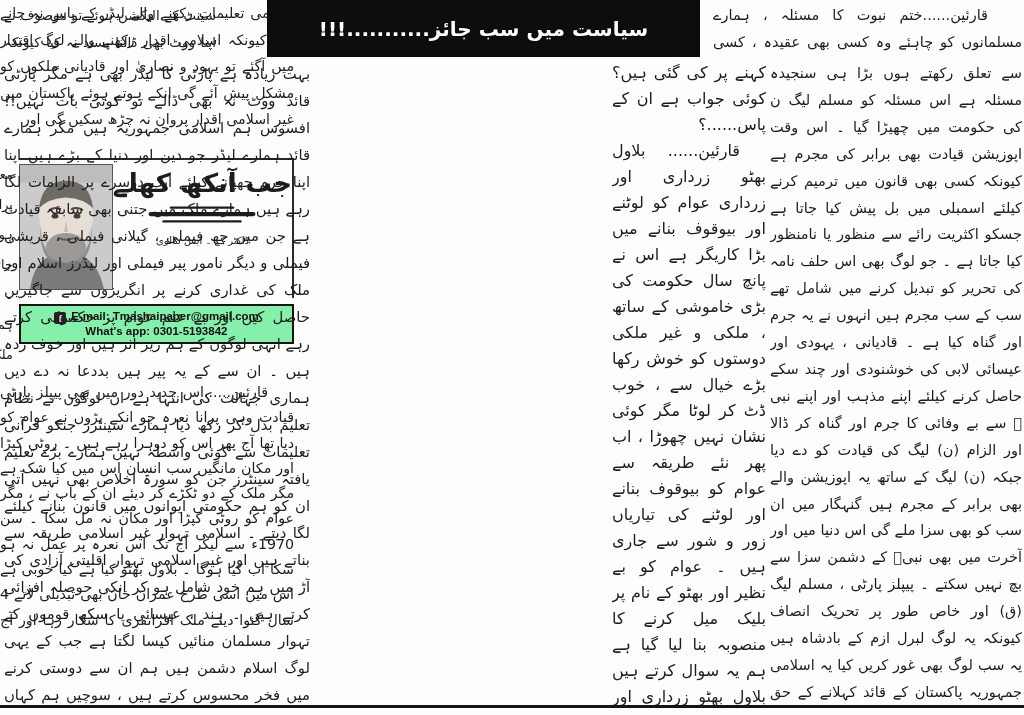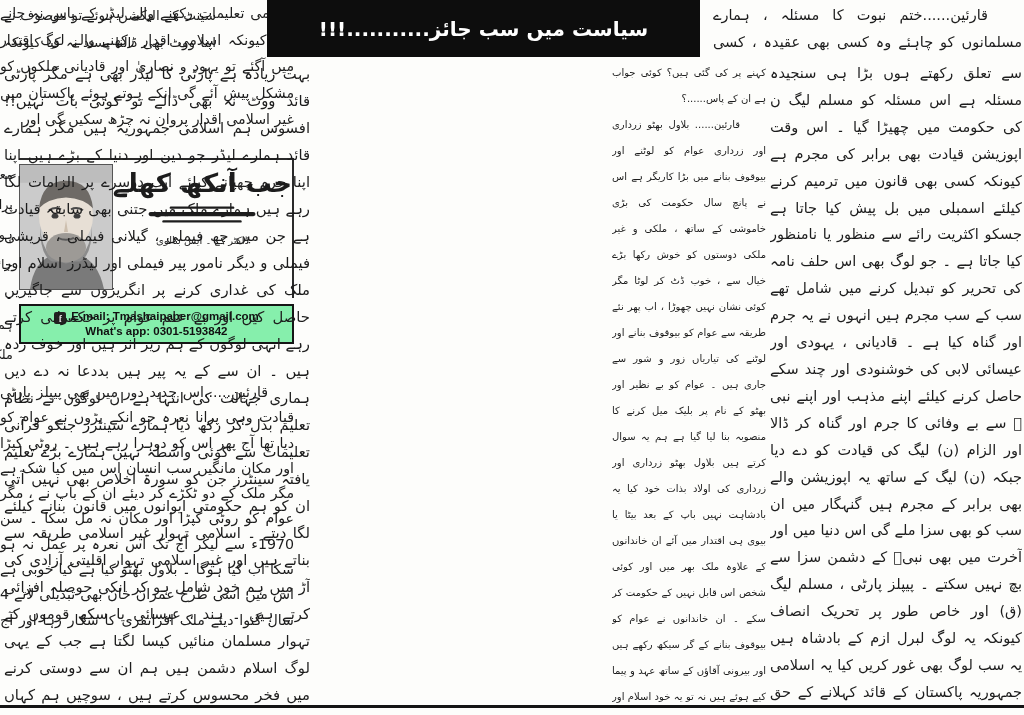--- a/index.html
+++ b/index.html
@@ -13,21 +13,21 @@
     position:absolute;left:267px;top:0;width:433px;height:57px;
     background:#0d0d0d;color:#fff;display:flex;align-items:center;justify-content:center;
     direction:rtl;font-weight:bold;font-size:20px;letter-spacing:0;
   }
   
   .ucol{position:absolute;direction:rtl;text-align:justify;overflow:hidden;}
   .ucol p{margin:0;}
   .c1-intro{left:713px;top:2px;width:309px;height:56px;font-size:14.5px;line-height:27px;}
   .c1-intro p{text-indent:34px;}
   .c1-body{left:770px;top:60px;width:252px;height:646px;font-size:14.5px;line-height:26.9px;}
-  .c2{left:612px;top:60px;width:154px;height:646px;font-size:10px;line-height:26px;}
+  .c2{left:612px;top:60px;width:154px;height:646px;font-size:16px;line-height:26px;}
   .c2 .p2{text-indent:26px;}
   .c3{left:318px;top:60px;width:294px;height:646px;}
   .c3-top{direction:rtl;text-align:justify;font-size:14.2px;line-height:26.5px;height:158px;overflow:hidden;}
   .c3-mid{display:flex;direction:ltr;height:214px;}
   .c3-strip{width:86px;direction:rtl;text-align:justify;font-size:12.8px;line-height:30px;overflow:hidden;padding-top:2px;}
   .c3-photoarea{flex:1;margin-left:6px;display:flex;flex-direction:column;}
   .pframe{display:flex;direction:ltr;height:134px;border-top:2px solid #2a2a2a;border-right:2px solid #2a2a2a;padding-top:4px;}
   .photo{width:92px;height:124px;border:1px solid #555;background:#cfcfcf;flex:none;}
   .photo svg{display:block;width:100%;height:100%;}
   .tcol{flex:1;text-align:center;direction:rtl;padding-top:2px;overflow:hidden;}

